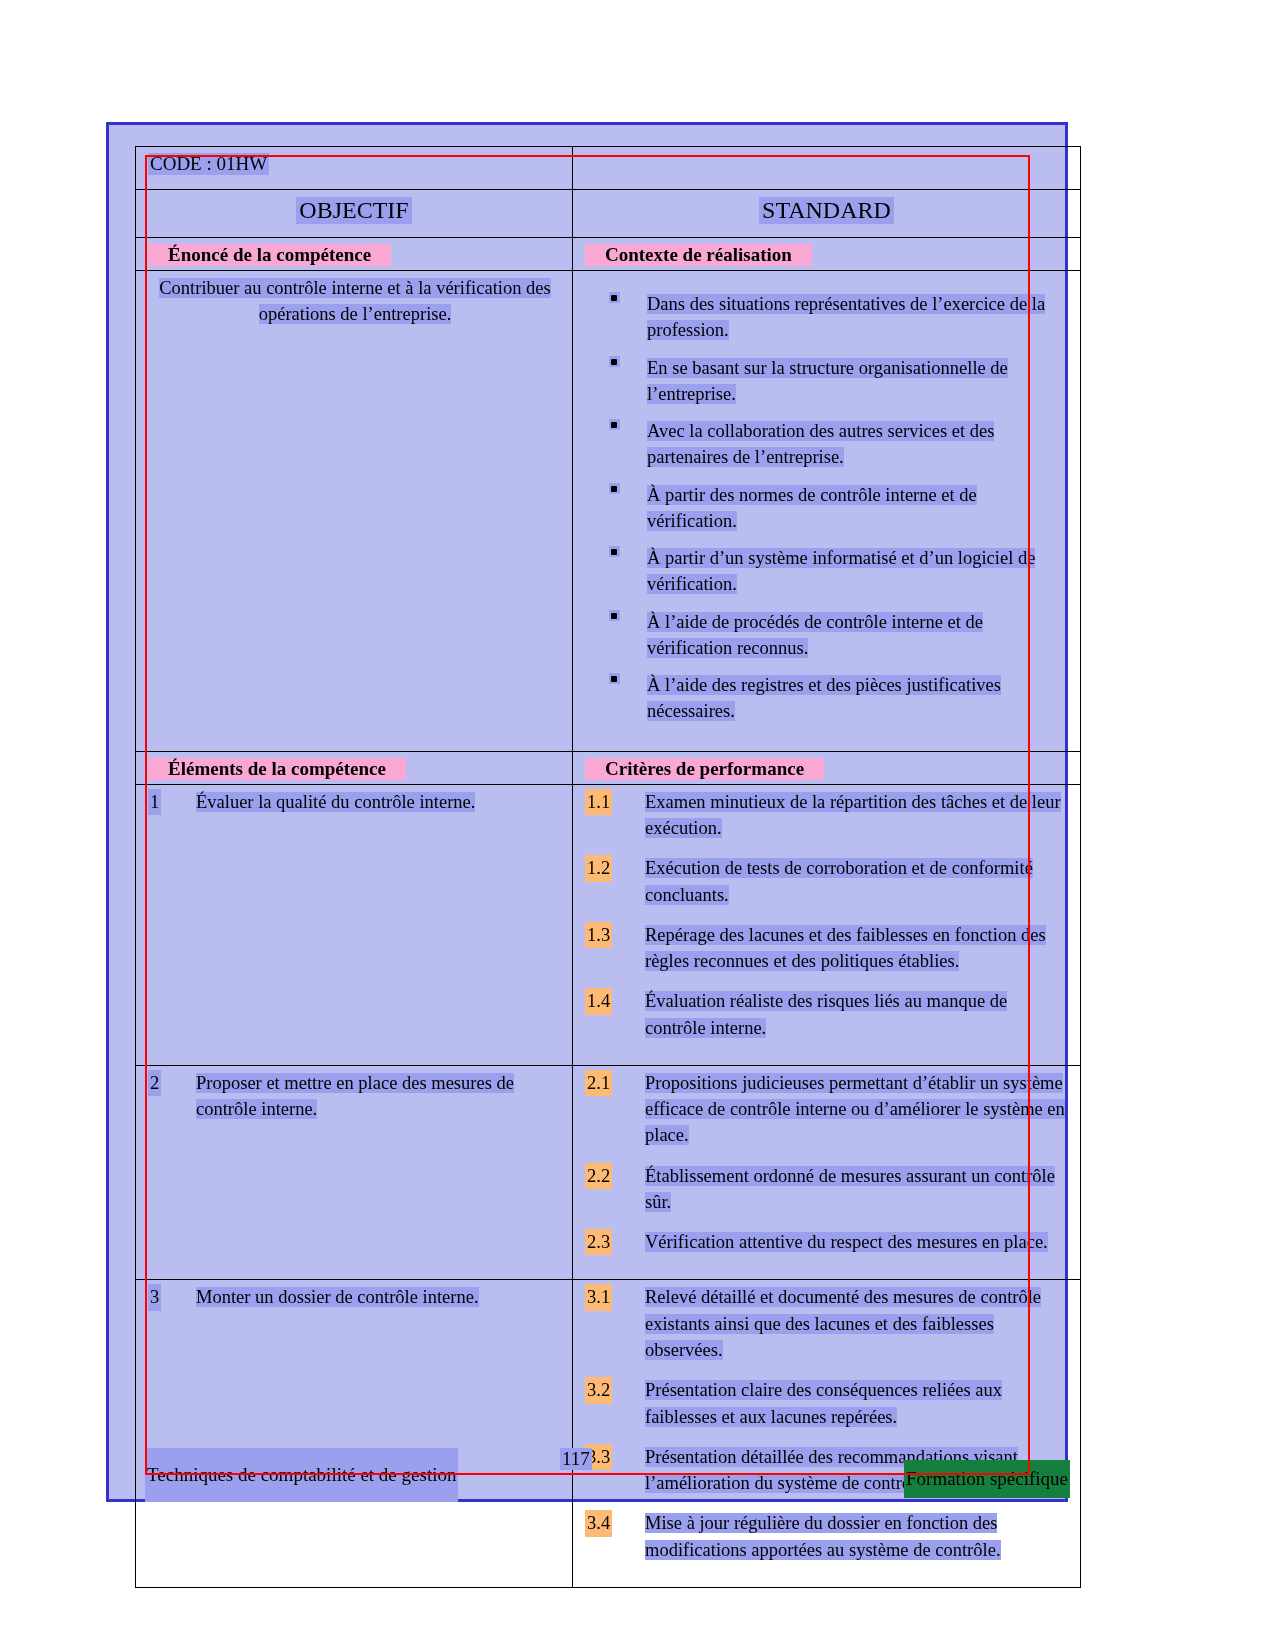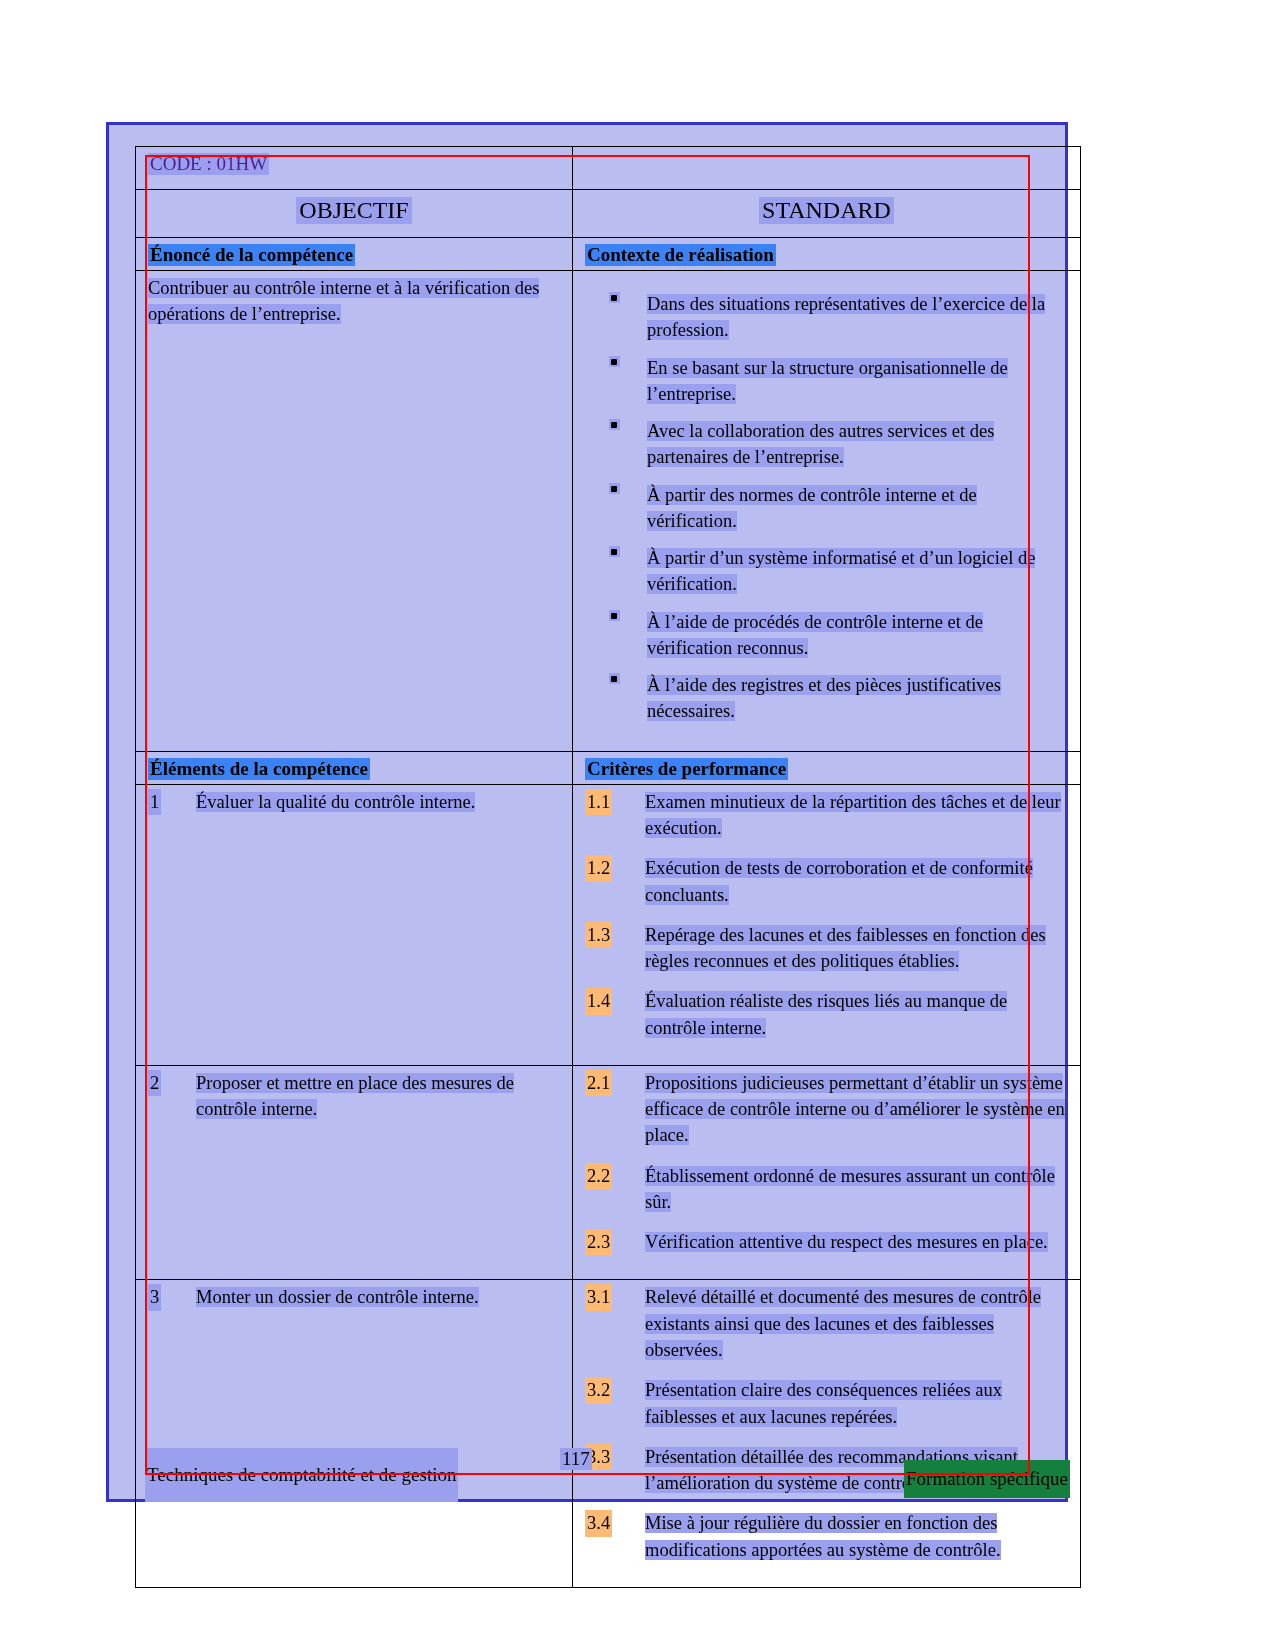--- a/index.html
+++ b/index.html
@@ -56,21 +56,21 @@
   }
   .col-left { width: 437px; }
   .col-right { width: 508px; }
 
   .code-cell {
     height: 36px;
     padding: 6px 0 0 12px !important;
   }
   .code-text {
     font-size: 19px;
-    color: #4c1d95;
+    color: #000000;
     background: #9aa0ee;
     display: inline-block;
     padding: 0 2px;
   }
 
   .head-cell {
     height: 40px;
     text-align: center;
     padding-top: 7px !important;
   }
@@ -80,40 +80,41 @@
     display: inline-block;
     padding: 0 3px;
   }
 
   .sub-head {
     font-weight: bold;
     font-size: 19px;
     padding: 6px 0 4px 12px !important;
   }
   .sub-head span {
-    background: #3b82f6;
+    background: #f9a8d4;
     display: inline-block;
-    padding: 0 2px;
+    padding: 0 20px;
   }
 
   .body-cell {
     padding: 4px 10px 10px 12px !important;
     font-size: 18.5px;
     line-height: 1.42;
   }
 
   .hl {
     background: #9aa0ee;
     display: inline;
     box-decoration-break: clone;
     -webkit-box-decoration-break: clone;
   }
 
   p.plain {
     margin: 0 0 19px 0;
+    text-align: center;
   }
 
   
   ul.bullets {
     list-style: none;
     margin: 16px;
     padding: 0;
   }
   ul.bullets li {
     position: relative;

